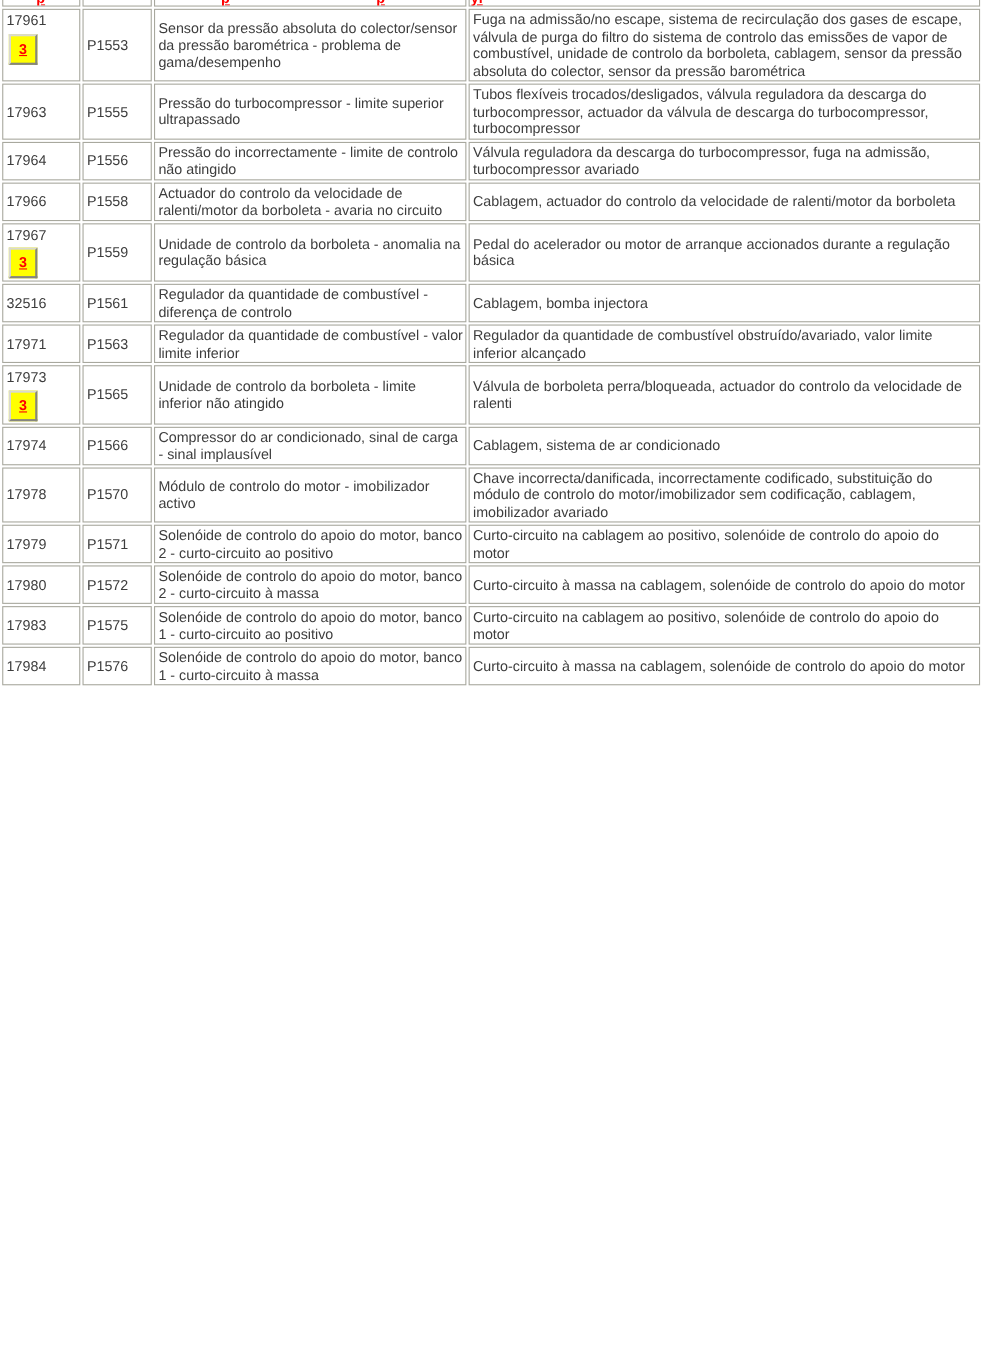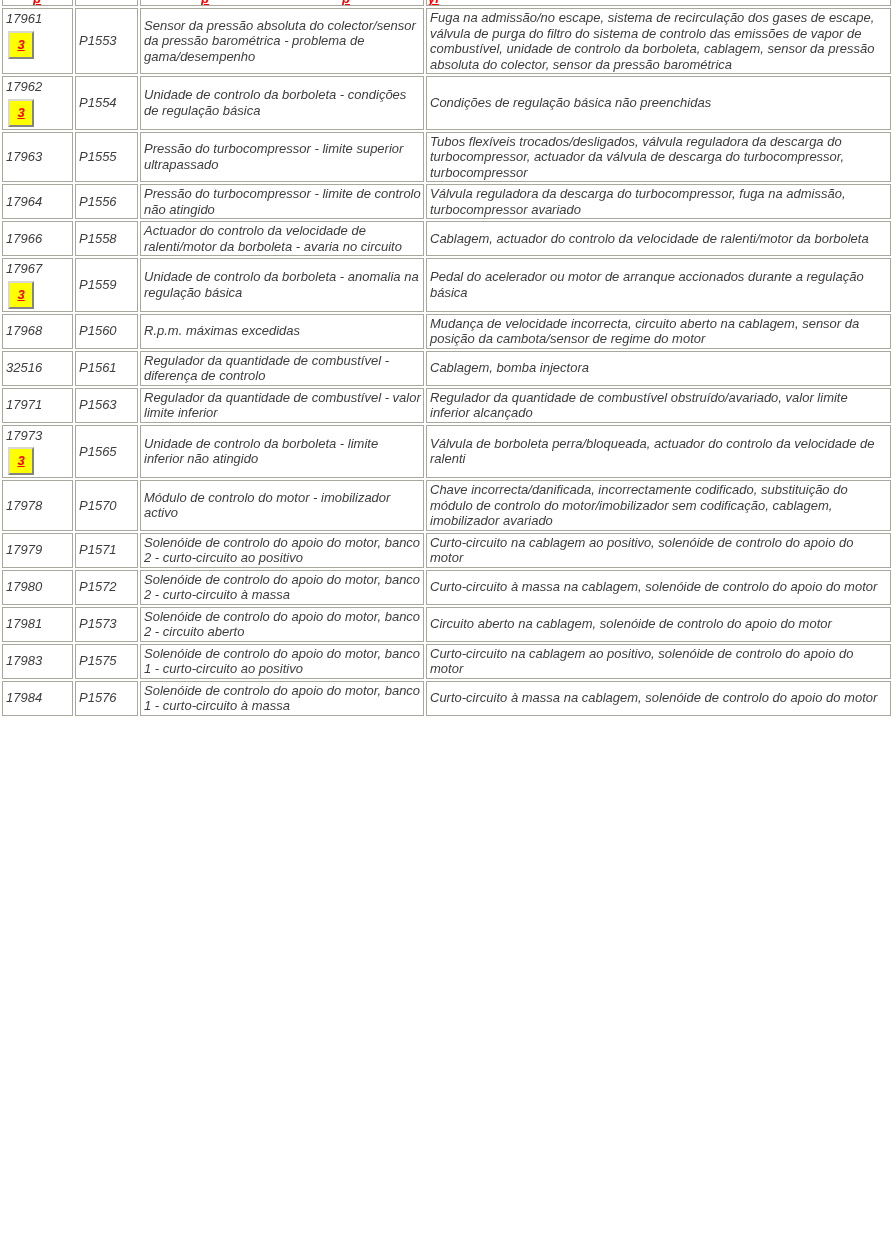--- a/index.html
+++ b/index.html
@@ -3,21 +3,21 @@
 <meta charset="utf-8">
 <style>
   :root{
     --border-color:#a8a89e;
     --text-color:#3d3d3d;
     --link-red:#ff0000;
     --note-yellow:#ffff00;
   }
   html,body{margin:0;padding:0;background:#ffffff;}
   body{font-family:"Liberation Sans","DejaVu Sans",sans-serif;color:var(--text-color);}
-  #crop{width:893px;height:1243px;overflow:hidden;position:relative;background:#fff;font-style:italic;}
+  #crop{width:893px;height:1243px;overflow:hidden;position:relative;background:#fff;}
   table.dtc{
     table-layout:fixed;
     width:893px;
     border-collapse:separate;
     border-spacing:2px;
     margin-top:-10px;
     font-size:13px;
     line-height:15.5px;
   }
   col.c-code{width:71px;}
@@ -90,65 +90,51 @@
         <td><span class="frag f3a">p</span><span class="frag f3b">p</span></td>
         <td><span class="frag f4">yl</span></td>
       </tr>
     <tr>
     <td class="topalign"><span class="code-num">17961</span><span class="note-box"><a class="note-link">3</a></span></td>
     <td><span>P1553</span></td>
     <td><span>Sensor da pressão absoluta do colector/sensor da pressão barométrica - problema de gama/desempenho</span></td>
     <td><span>Fuga na admissão/no escape, sistema de recirculação dos gases de escape, válvula de purga do filtro do sistema de controlo das emissões de vapor de combustível, unidade de controlo da borboleta, cablagem, sensor da pressão absoluta do colector, sensor da pressão barométrica</span></td>
   </tr>
         <tr>
-    <td class="topalign"><span class="code-num">17962</span><span class="note-box"><a class="note-link">3</a></span></td>
-    <td><span>P1554</span></td>
-    <td><span>Unidade de controlo da borboleta - condições de regulação básica</span></td>
-    <td><span>Condições de regulação básica não preenchidas</span></td>
-  </tr>
-        <tr>
     <td>
             <span class="code-num">17963</span>
           </td>
     <td><span>P1555</span></td>
     <td><span>Pressão do turbocompressor - limite superior ultrapassado</span></td>
     <td><span>Tubos flexíveis trocados/desligados, válvula reguladora da descarga do turbocompressor, actuador da válvula de descarga do turbocompressor, turbocompressor</span></td>
   </tr>
         <tr>
     <td>
             <span class="code-num">17964</span>
           </td>
     <td><span>P1556</span></td>
-    <td><span>Pressão do turbocompressor - limite de controlo não atingido</span></td>
+    <td><span>Pressão do incorrectamente - limite de controlo não atingido</span></td>
     <td><span>Válvula reguladora da descarga do turbocompressor, fuga na admissão, turbocompressor avariado</span></td>
   </tr>
         <tr>
     <td>
             <span class="code-num">17966</span>
           </td>
     <td><span>P1558</span></td>
     <td><span>Actuador do controlo da velocidade de ralenti/motor da borboleta - avaria no circuito</span></td>
     <td><span>Cablagem, actuador do controlo da velocidade de ralenti/motor da borboleta</span></td>
   </tr>
         <tr>
     <td class="topalign"><span class="code-num">17967</span><span class="note-box"><a class="note-link">3</a></span></td>
     <td><span>P1559</span></td>
     <td><span>Unidade de controlo da borboleta - anomalia na regulação básica</span></td>
     <td><span>Pedal do acelerador ou motor de arranque accionados durante a regulação básica</span></td>
   </tr>
         <tr>
     <td>
-            <span class="code-num">17968</span>
-          </td>
-    <td><span>P1560</span></td>
-    <td><span>R.p.m. máximas excedidas</span></td>
-    <td><span>Mudança de velocidade incorrecta, circuito aberto na cablagem, sensor da posição da cambota/sensor de regime do motor</span></td>
-  </tr>
-        <tr>
-    <td>
             <span class="code-num">32516</span>
           </td>
     <td><span>P1561</span></td>
     <td><span>Regulador da quantidade de combustível - diferença de controlo</span></td>
     <td><span>Cablagem, bomba injectora</span></td>
   </tr>
         <tr>
     <td>
             <span class="code-num">17971</span>
           </td>
@@ -157,20 +143,28 @@
     <td><span>Regulador da quantidade de combustível obstruído/avariado, valor limite inferior alcançado</span></td>
   </tr>
         <tr>
     <td class="topalign"><span class="code-num">17973</span><span class="note-box"><a class="note-link">3</a></span></td>
     <td><span>P1565</span></td>
     <td><span>Unidade de controlo da borboleta - limite inferior não atingido</span></td>
     <td><span>Válvula de borboleta perra/bloqueada, actuador do controlo da velocidade de ralenti</span></td>
   </tr>
         <tr>
     <td>
+            <span class="code-num">17974</span>
+          </td>
+    <td><span>P1566</span></td>
+    <td><span>Compressor do ar condicionado, sinal de carga - sinal implausível</span></td>
+    <td><span>Cablagem, sistema de ar condicionado</span></td>
+  </tr>
+        <tr>
+    <td>
             <span class="code-num">17978</span>
           </td>
     <td><span>P1570</span></td>
     <td><span>Módulo de controlo do motor - imobilizador activo</span></td>
     <td><span>Chave incorrecta/danificada, incorrectamente codificado, substituição do módulo de controlo do motor/imobilizador sem codificação, cablagem, imobilizador avariado</span></td>
   </tr>
         <tr>
     <td>
             <span class="code-num">17979</span>
           </td>
@@ -178,28 +172,20 @@
     <td><span>Solenóide de controlo do apoio do motor, banco 2 - curto-circuito ao positivo</span></td>
     <td><span>Curto-circuito na cablagem ao positivo, solenóide de controlo do apoio do motor</span></td>
   </tr>
         <tr>
     <td>
             <span class="code-num">17980</span>
           </td>
     <td><span>P1572</span></td>
     <td><span>Solenóide de controlo do apoio do motor, banco 2 - curto-circuito à massa</span></td>
     <td><span>Curto-circuito à massa na cablagem, solenóide de controlo do apoio do motor</span></td>
-  </tr>
-        <tr>
-    <td>
-            <span class="code-num">17981</span>
-          </td>
-    <td><span>P1573</span></td>
-    <td><span>Solenóide de controlo do apoio do motor, banco 2 - circuito aberto</span></td>
-    <td><span>Circuito aberto na cablagem, solenóide de controlo do apoio do motor</span></td>
   </tr>
         <tr>
     <td>
             <span class="code-num">17983</span>
           </td>
     <td><span>P1575</span></td>
     <td><span>Solenóide de controlo do apoio do motor, banco 1 - curto-circuito ao positivo</span></td>
     <td><span>Curto-circuito na cablagem ao positivo, solenóide de controlo do apoio do motor</span></td>
   </tr>
         <tr>

